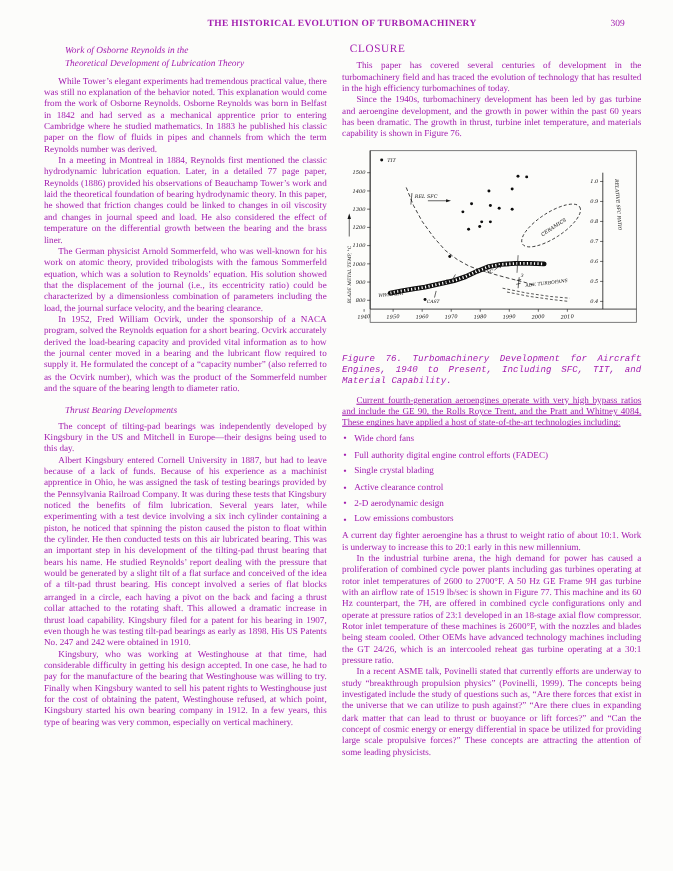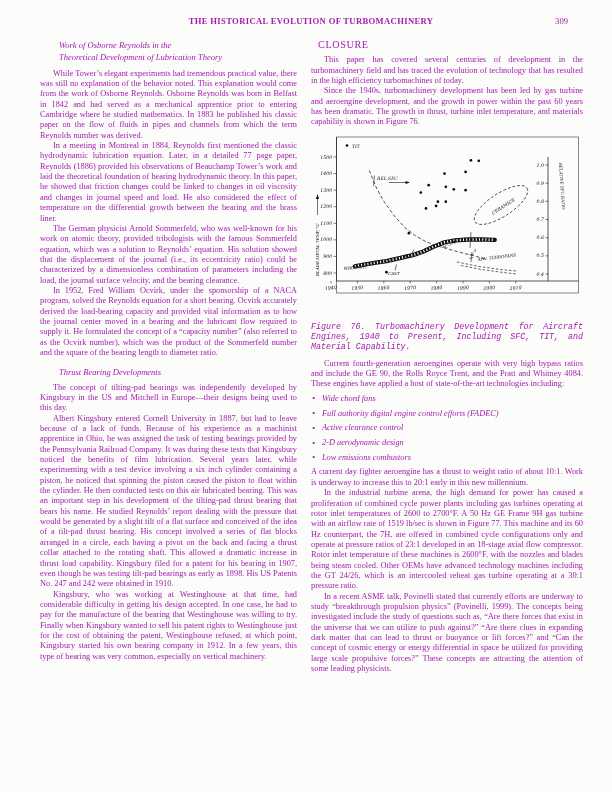--- a/index.html
+++ b/index.html
@@ -15,21 +15,21 @@
   .col{width:257px;text-align:justify;font-size:8.3px;line-height:10.35px;}
   .col.right{width:272px;}
   p{margin:0;text-indent:13px;}
   p.noindent{text-indent:0;}
   .ital-head{font-style:italic;margin:9px 0 2px 19px;text-indent:0;font-size:8.5px;}
   .ital-head.first{margin-top:0;}
   .ital-head.two{margin-top:0;margin-bottom:6px;}
   .closure{font-size:10.2px;letter-spacing:.6px;margin:0 0 5px 7px;font-variant:small-caps;
         font-family:"Liberation Serif",serif;}
   ul.tech{list-style:none;margin:4px 0 4px 0;padding:0;text-align:left;}
-  ul.tech li{margin:0 0 4.4px 0;padding-left:11px;position:relative;font-style:italic;}
+  ul.tech li{margin:0 0 4.4px 0;padding-left:11px;position:relative;}
   ul.tech li:before{content:"\2022";position:absolute;left:1px;top:-0.5px;font-size:9px;}
   .caption{font-style:italic;margin-top:3px;text-indent:0;font-family:Liberation Mono, monospace;}
   
   #fig{margin:7px 0 2px 0;}
   #fig svg{display:block;}
   .axisline{stroke:#2b2b2b;stroke-width:.8;fill:none;}
   .border{stroke:#555;stroke-width:.7;fill:none;}
   .tick{stroke:#222;stroke-width:.6;}
   .tick-label{font:italic 4.7px "DejaVu Serif",serif;fill:#111;}
   .hand{font:italic 4.5px "DejaVu Serif",serif;fill:#111;}
@@ -181,24 +181,25 @@
           <line class="arrow" x1="161" y1="117" x2="160" y2="127"></line>
           <line class="arrow" x1="158.8" y1="120" x2="162.8" y2="119"></line>
           <line class="arrow" x1="158.3" y1="123.5" x2="162.3" y2="122.5"></line>
           <text class="hand-sm" x="162.5" y="117" font-size="3.4">3</text>
           <text class="hand-sm" x="167" y="126" transform="rotate(-7 167 126)">ADV. TURBOFANS</text>
         </svg>
       </div>
 
       <p class="caption noindent">Figure 76. Turbomachinery Development for Aircraft Engines, 1940 to Present, Including SFC, TIT, and Material Capability.</p>
 
-      <p style="margin-top:6px;">Current fourth-generation aeroengines operate with very high bypass ratios and include the GE 90, the Rolls Royce Trent, and the Pratt and Whitney 4084. These engines have applied a host of state-of-the-art technologies including:</p>
+      <p style="margin-top:6px;text-decoration:underline;">Current fourth-generation aeroengines operate with very high bypass ratios and include the GE 90, the Rolls Royce Trent, and the Pratt and Whitney 4084. These engines have applied a host of state-of-the-art technologies including:</p>
       <ul class="tech">
         <li>Wide chord fans</li>
         <li>Full authority digital engine control efforts (FADEC)</li>
+        <li>Single crystal blading</li>
         <li>Active clearance control</li>
         <li>2-D aerodynamic design</li>
         <li>Low emissions combustors</li>
       </ul>
       <p class="noindent">A current day fighter aeroengine has a thrust to weight ratio of about 10:1. Work is underway to increase this to 20:1 early in this new millennium.</p>
       <p>In the industrial turbine arena, the high demand for power has caused a proliferation of combined cycle power plants including gas turbines operating at rotor inlet temperatures of 2600 to 2700°F. A 50 Hz GE Frame 9H gas turbine with an airflow rate of 1519 lb/sec is shown in Figure 77. This machine and its 60 Hz counterpart, the 7H, are offered in combined cycle configurations only and operate at pressure ratios of 23:1 developed in an 18-stage axial flow compressor. Rotor inlet temperature of these machines is 2600°F, with the nozzles and blades being steam cooled. Other OEMs have advanced technology machines including the GT 24/26, which is an intercooled reheat gas turbine operating at a 30:1 pressure ratio.</p>
       <p>In a recent ASME talk, Povinelli stated that currently efforts are underway to study “breakthrough propulsion physics” (Povinelli, 1999). The concepts being investigated include the study of questions such as, “Are there forces that exist in the universe that we can utilize to push against?” “Are there clues in expanding dark matter that can lead to thrust or buoyance or lift forces?” and “Can the concept of cosmic energy or energy differential in space be utilized for providing large scale propulsive forces?” These concepts are attracting the attention of some leading physicists.</p>
     </div>
   </div>
 </div>

